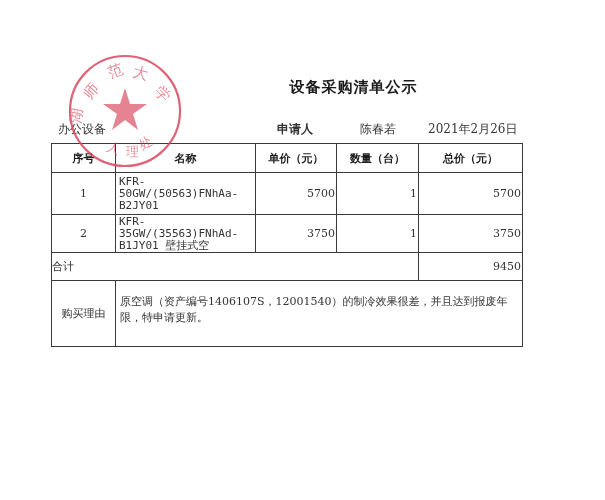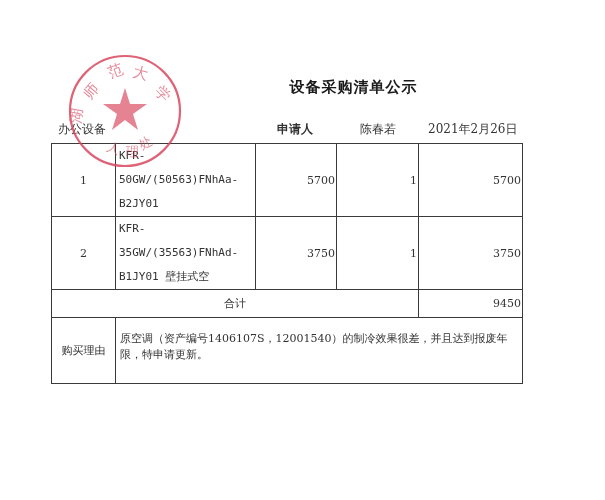--- a/index.html
+++ b/index.html
@@ -25,30 +25,30 @@
     }
     table.sheet td, table.sheet th {
       border: 1.4px solid #3a3a3a; font-size: 11px; color: #333;
       font-weight: normal; vertical-align: middle;
     }
     table.sheet th {
       font-family: "DejaVu Sans", "Liberation Sans", sans-serif;
       font-weight: bold; font-size: 11px; height: 29px; text-align: center; color: #1c1c1c;
     }
     .c-idx { text-align: center; }
-    .c-name { text-align: left; padding-left: 3px; line-height: 24px; font-family: "DejaVu Sans Mono", "Liberation Mono", monospace; font-size: 10.5px; }
+    .c-name { text-align: left; padding-left: 3px; line-height: 12px; font-family: "DejaVu Sans Mono", "Liberation Mono", monospace; font-size: 10.5px; }
     .c-num { text-align: right; padding-right: 1px; }
     .row1 td { height: 42px; }
     .row2 td { height: 38px; }
     .row-total td { height: 28px; }
     .row-reason td { height: 66px; }
     .row-notes td { height: 43px; }
     .lbl { text-align: center; font-family: "DejaVu Sans", "Liberation Sans", sans-serif; font-weight: bold; font-size: 11px; color: #1c1c1c; margin-top: 40px; }
     .reason-text { padding: 4px 4px 0 4px; vertical-align: top !important; line-height: 16px; font-size: 10.5px; padding-top: 13px; }
-    .total-label { text-align: center; }
+    .total-label { }
 
     .stamp {
       position: absolute; left: 66px; top: 52px; width: 118px; height: 118px;
       pointer-events: none; opacity: 0.85;
     }
   </style>
 </head>
 <body>
 
 <div class="title">设备采购清单公示</div>
@@ -60,20 +60,27 @@
 
 <table class="sheet">
   <colgroup>
     <col style="width:64px">
     <col style="width:140px">
     <col style="width:81px">
     <col style="width:82px">
     <col style="width:104px">
   </colgroup>
   <tbody>
+      <tr>
+    <th>序号</th>
+    <th>名称</th>
+    <th>单价（元）</th>
+    <th>数量（台）</th>
+    <th>总价（元）</th>
+  </tr>
   <tr class="row1">
     <td class="c-idx">1</td>
     <td class="c-name">KFR-50GW/(50563)FNhAa-B2JY01</td>
     <td class="c-num">5700</td>
     <td class="c-num">1</td>
     <td class="c-num">5700</td>
   </tr>
   <tr class="row2">
     <td class="c-idx">2</td>
     <td class="c-name">KFR-35GW/(35563)FNhAd-B1JY01 壁挂式空</td>

